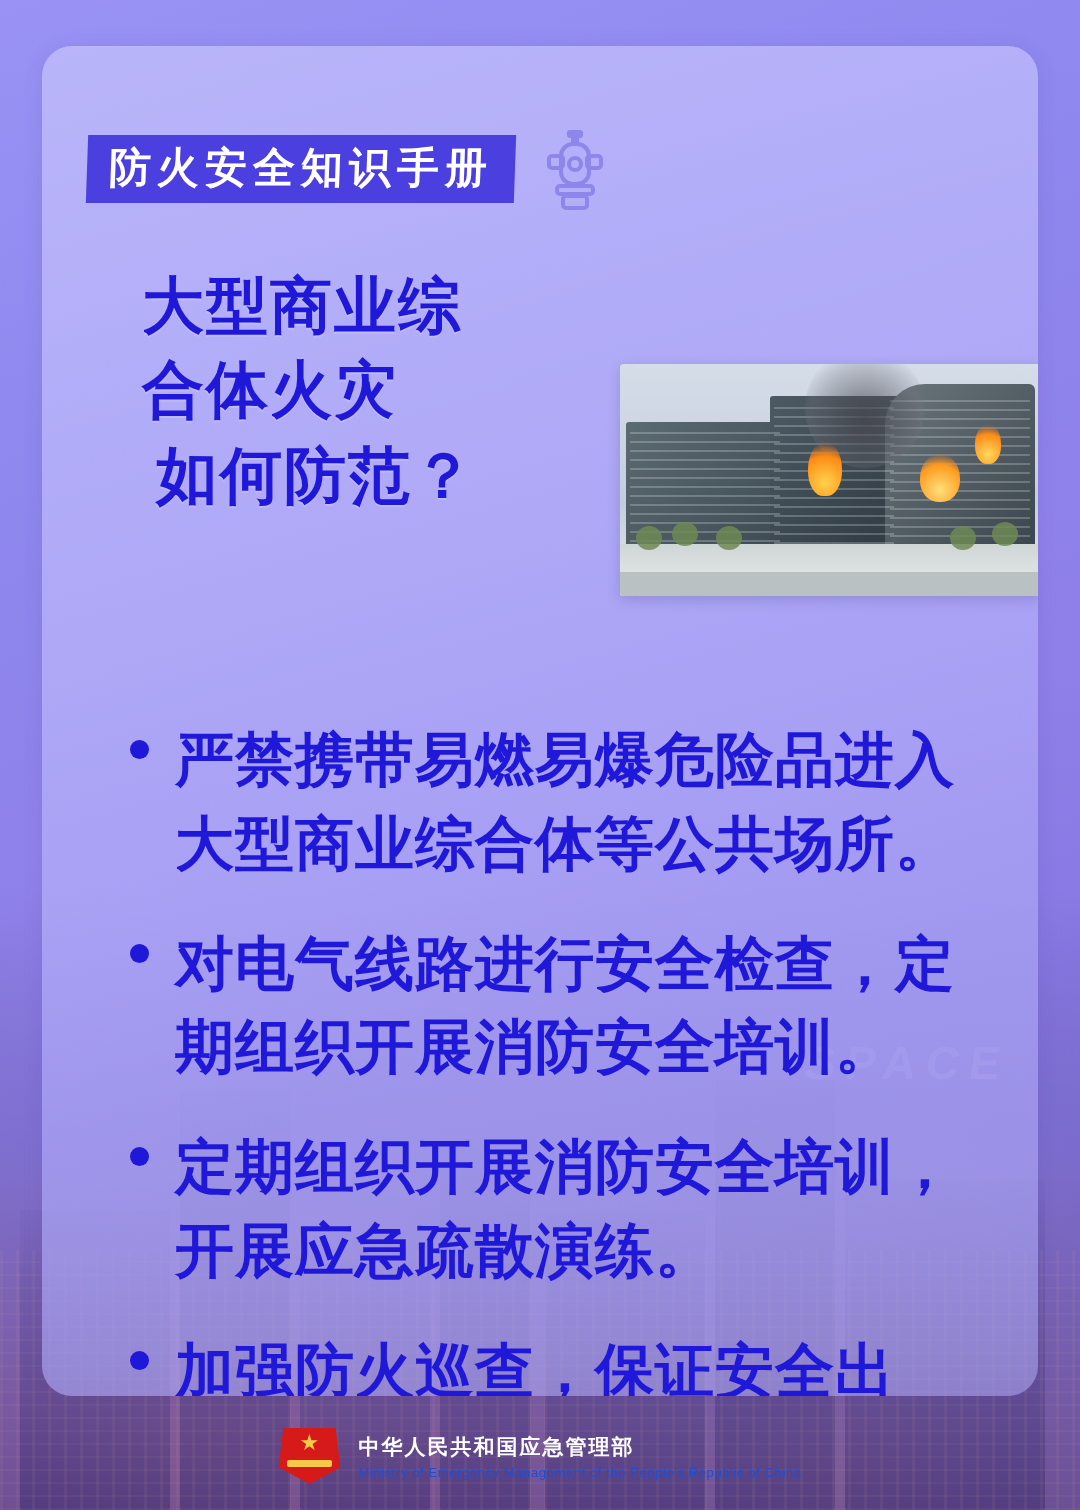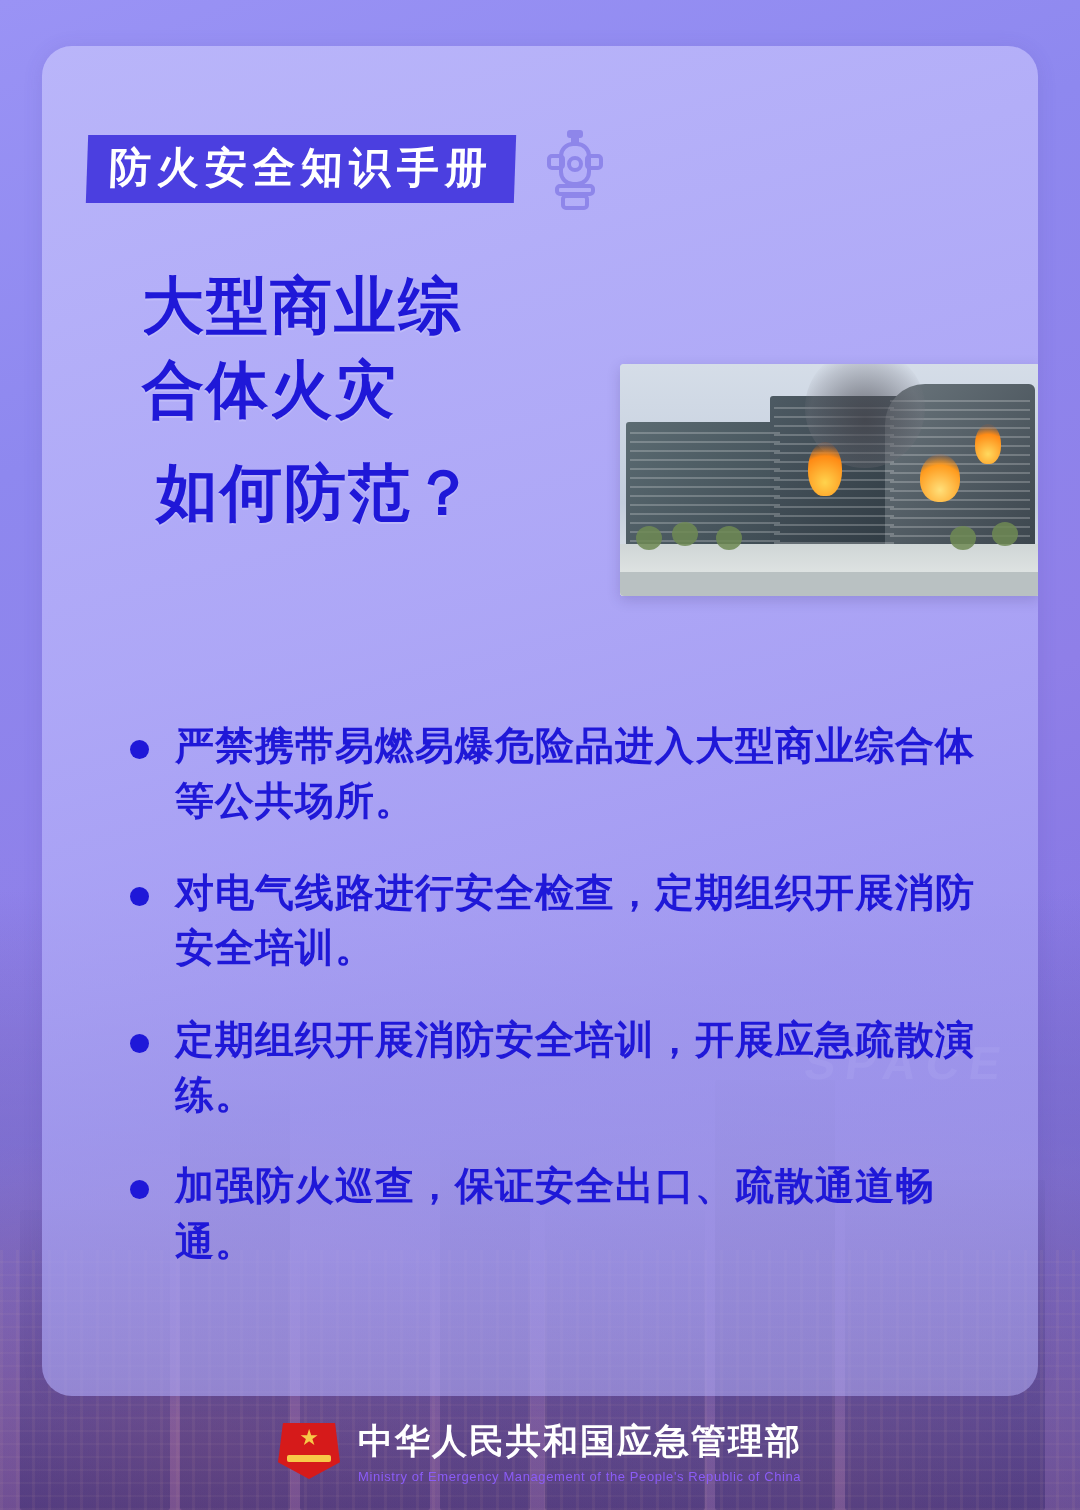--- a/index.html
+++ b/index.html
@@ -75,21 +75,21 @@
   .headline {
     position:absolute; left:100px; top:218px; width:470px;
     color:#1f18d8;
     font-family:"DejaVu Sans", sans-serif;
     font-weight:bold;
     font-size:62px;
     line-height:1.35;
     letter-spacing:2px;
     text-shadow:0 2px 0 rgba(255,255,255,.18);
   }
-  .headline .l3 { display:block; padding-left:14px; margin-top:20px; }
+  .headline .l3 { display:block; padding-left:14px; margin-top:4px;font-family:Liberation Serif, serif; }
 
   
   .illus {
     position:absolute; left:578px; top:318px; width:420px; height:232px;
     border-radius:4px; overflow:hidden;
     background:linear-gradient(to bottom, #cfd9e6 0%, #b9c6d6 55%, #dfe6ea 100%);
     box-shadow:0 4px 14px rgba(40,30,90,.18);
   }
   .illus .sky { position:absolute; inset:0; background:linear-gradient(to bottom,#d5dde8,#c3cedd 60%,#e6eaec 100%); }
   .illus .bldA { position:absolute; left:6px; top:58px; width:160px; height:128px; background:linear-gradient(135deg,#5b6b72,#3d4a52); border-radius:3px; }
@@ -111,41 +111,41 @@
   
   .list { position:absolute; left:78px; top:672px; width:860px; }
   .item { display:flex; align-items:flex-start; margin-bottom:36px; }
   .dot {
     width:19px; height:19px; border-radius:50%; background:#1f18d8;
     margin:22px 26px 0 10px; flex:0 0 auto;
   }
   .txt {
     color:#1f18d8;
     font-family:"DejaVu Sans", sans-serif;
-    font-size:39px;
+    font-size:59px;
     font-weight:bold;
     line-height:1.42;
     letter-spacing:1px;
   }
 
   
   .footer {
     position:absolute; left:0; right:0; bottom:26px;
     display:flex; align-items:center; justify-content:center; gap:18px;
   }
   .emblem { width:62px; height:56px; position:relative; }
   .emblem .shield {
     position:absolute; inset:0;
     background:#d61a1a; border-radius:6px 6px 10px 10px;
     clip-path:polygon(8% 0%, 92% 0%, 100% 70%, 50% 100%, 0% 70%);
   }
   .emblem .bar { position:absolute; left:14%; right:14%; top:58%; height:7px; background:#f7c948; border-radius:2px; }
   .emblem .star { position:absolute; left:50%; top:26%; transform:translate(-50%,-50%); color:#f7c948; font-size:22px; line-height:1; }
-  .f-cn { color:#ffffff; font-size:35px; font-weight:bold; letter-spacing:2px; font-family:Liberation Sans, sans-serif; }
-  .f-en { color:#8b5cf6; font-size:13px; letter-spacing:.6px; margin-top:4px; }
+  .f-cn { color:#ffffff; font-size:21px; font-weight:bold; letter-spacing:2px; font-family:Liberation Sans, sans-serif; }
+  .f-en { color:#1d4ed8; font-size:13px; letter-spacing:.6px; margin-top:4px; }
   .f-text { display:flex; flex-direction:column; }
 </style>
 </head>
 <body>
 
 <div class="photo-bg">
   <div class="blk" style="left:20px;  width:150px; height:300px;"></div>
   <div class="blk" style="left:180px; width:110px; height:420px;"></div>
   <div class="blk" style="left:300px; width:130px; height:250px;"></div>
   <div class="blk" style="left:440px; width:90px;  height:360px;"></div>

